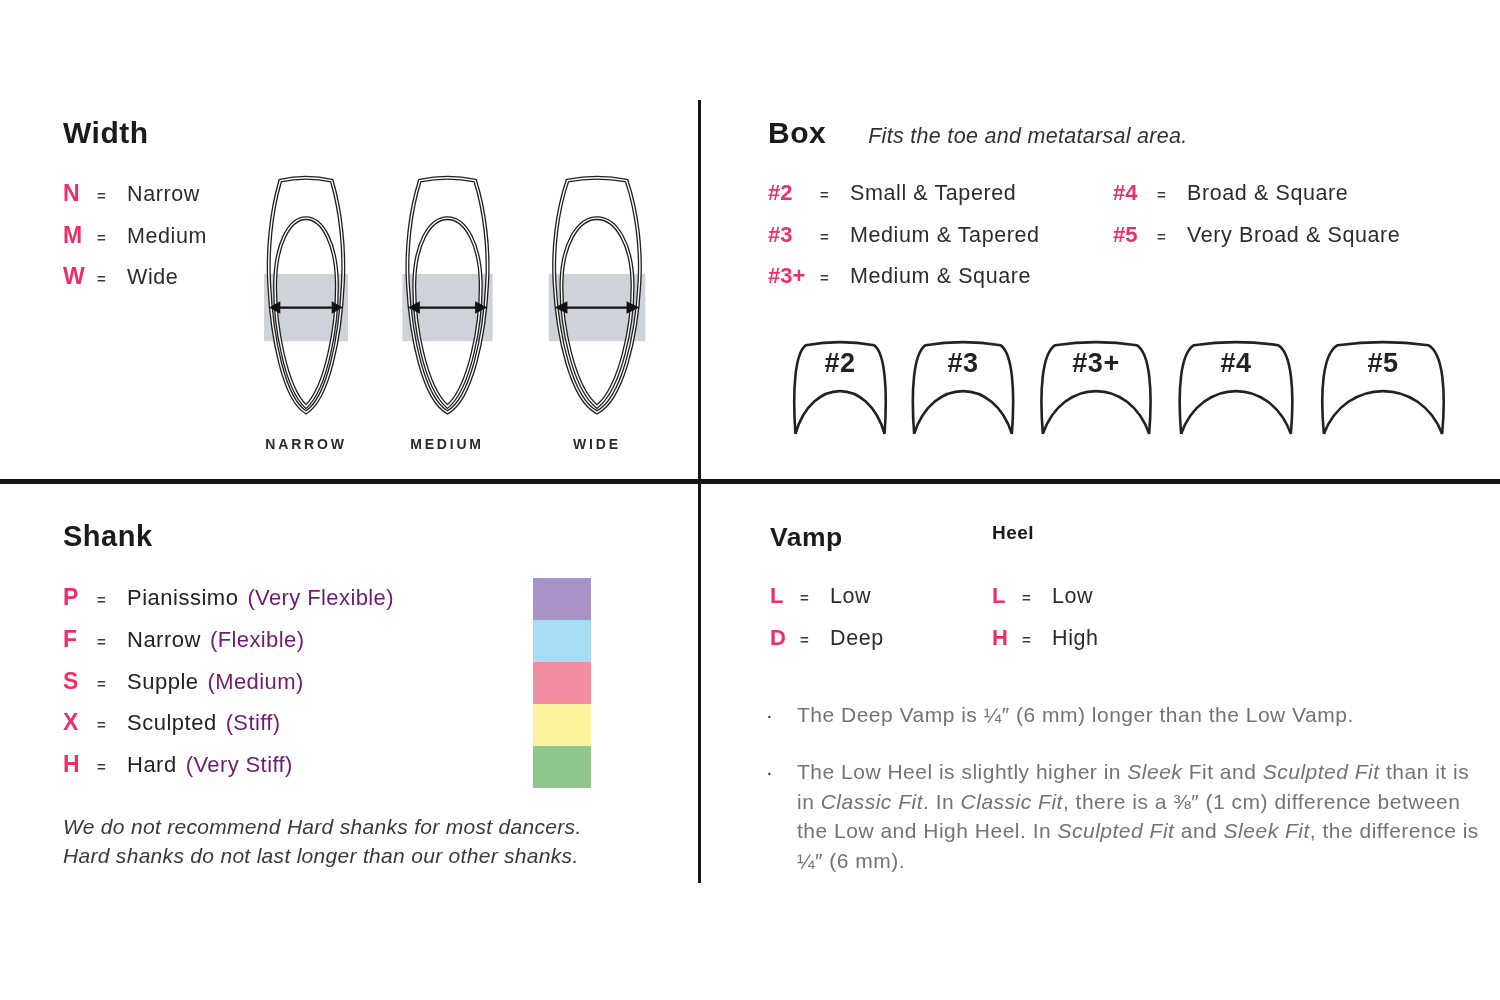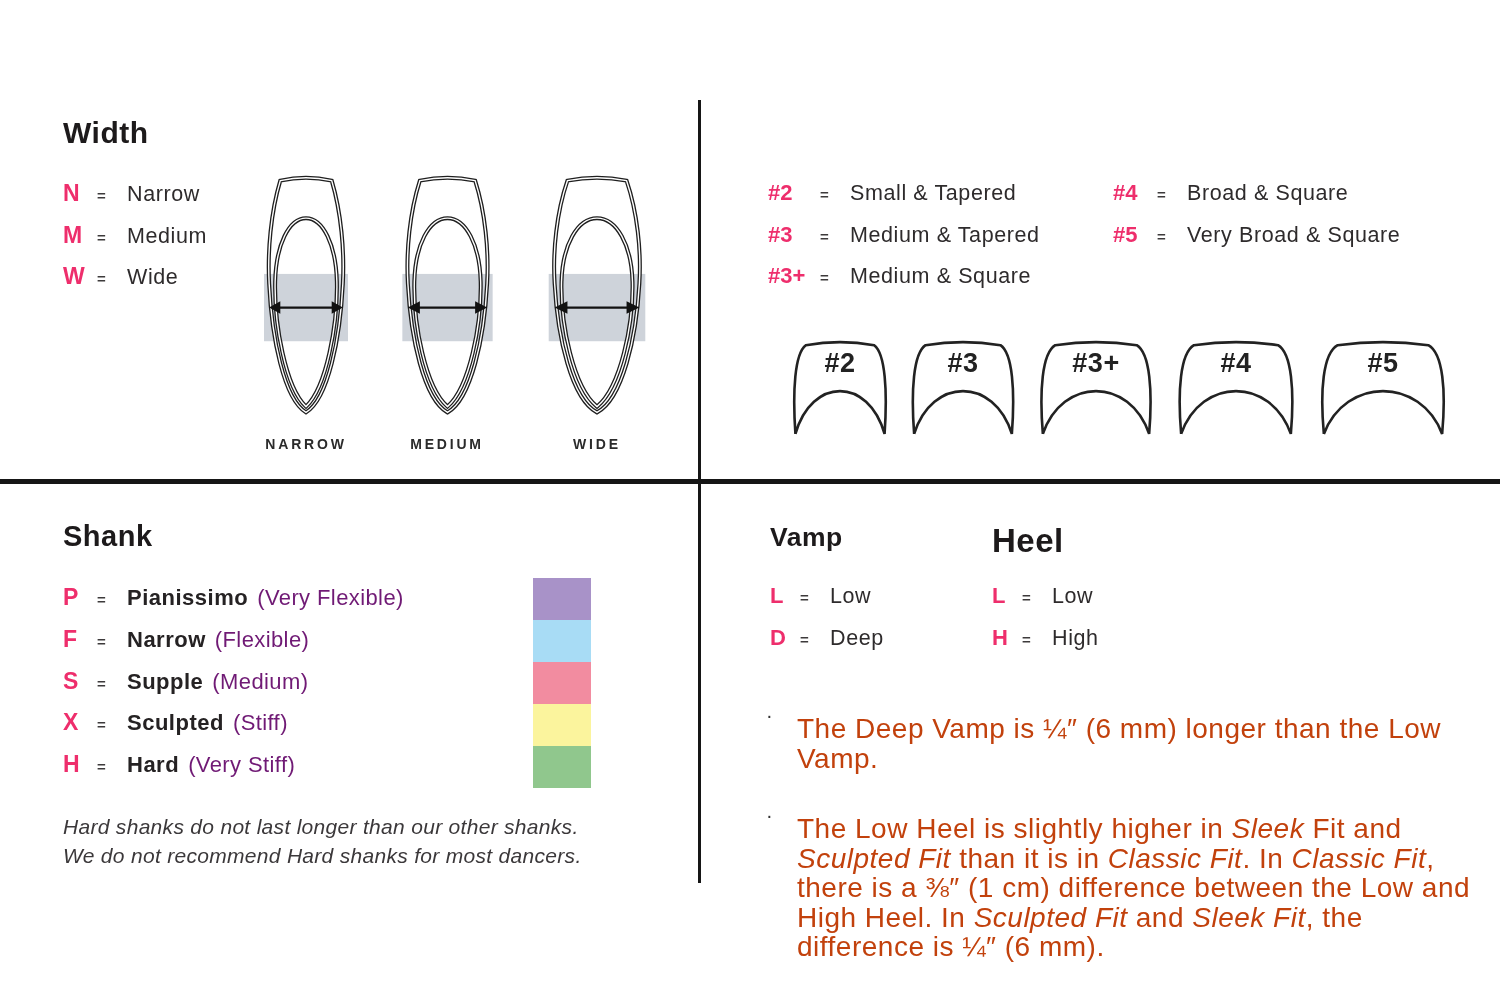--- a/index.html
+++ b/index.html
@@ -42,21 +42,21 @@
     font-weight: bold; font-size: 23px; color: #ee2e6c; flex: 0 0 auto;
   }
   .k-w34 { width: 34px; }
   .k-w52 { width: 52px; font-size: 22px; }
   .k-w44 { width: 44px; font-size: 22px; }
   .k-w30 { width: 30px; font-size: 22px; }
   .legend-eq {
     width: 30px; font-size: 15px; font-weight: bold; color: #3d3a3b; text-align: left; flex: 0 0 auto;
   }
   .legend-label { font-size: 21.5px; color: #2e2b2c; letter-spacing: 0.6px; }
-  .legend-name { font-size: 22px; font-weight: bold; color: #252223; letter-spacing: 0.5px; }
+  .legend-name { font-size: 22px; font-weight: normal; color: #252223; letter-spacing: 0.5px; }
   .legend-desc { font-size: 22px; color: #701a75; margin-left: 9px; letter-spacing: 0.4px; }
 
   
   .shoe-row {
     position: absolute; left: 246px; top: 172px; width: 420px;
     display: flex; justify-content: space-between; align-items: flex-end;
   }
   .shoe-col { display: flex; flex-direction: column; align-items: center; }
   .shoe-label {
     margin-top: 14px; font-size: 14px; font-weight: bold;
@@ -92,21 +92,21 @@
   }
 
   
   .notes { position: absolute; left: 766px; top: 700px; width: 722px; }
   .bullet { display: flex; margin-bottom: 27px; }
   .bullet-dot {
     width: 31px; flex: 0 0 auto; font-size: 20px; color: #333;
     line-height: 30px;
   }
   .bullet-text {
-    font-size: 28px; color: #c2410c; line-height: 29.5px; letter-spacing: 0.5px; margin-top: 14px;
+    font-size: 21px; color: #737373; line-height: 29.5px; letter-spacing: 0.5px;
   }
   .bullet-text i { font-style: italic; }
 </style>
 </head>
 <body>
 
 <div class="canvas">
 
   <svg width="0" height="0" style="position:absolute" aria-hidden="true">
     <defs>
@@ -165,20 +165,24 @@
       <span class="shoe-label">MEDIUM</span>
     </div>
     <div class="shoe-col">
       <svg width="138" height="250" preserveAspectRatio="none" viewBox="0 0 140 260">
           <use href="#shoe"></use>
         </svg>
       <span class="shoe-label">WIDE</span>
     </div>
   </div>
 
+  <div class="section-header" style="left:768px; top:116px; gap:42px;">
+    <span class="section-title">Box</span>
+    <span class="section-subtitle">Fits the toe and metatarsal area.</span>
+  </div>
 
   <div class="legend" style="left:768px; top:180px;">
     <div class="legend-row">
       <span class="legend-key k-w52">#2</span>
       <span class="legend-eq">=</span>
       <span class="legend-label">Small &amp; Tapered</span>
     </div>
     <div class="legend-row">
       <span class="legend-key k-w52">#3</span>
       <span class="legend-eq">=</span>
@@ -276,29 +280,29 @@
 
   <div class="swatch-col">
     <div class="swatch" style="background-color: rgb(168, 146, 200);"></div>
     <div class="swatch" style="background-color: rgb(168, 220, 245);"></div>
     <div class="swatch" style="background-color: rgb(242, 140, 160);"></div>
     <div class="swatch" style="background-color: rgb(251, 244, 157);"></div>
     <div class="swatch" style="background-color: rgb(144, 199, 141);"></div>
   </div>
 
   <div class="shank-note">
+    <div>We do not recommend Hard shanks for most dancers.</div>
     <div>Hard shanks do not last longer than our other shanks.</div>
-    <div>We do not recommend Hard shanks for most dancers.</div>
   </div>
 
   <div class="section-header" style="left:770px; top:522px;">
     <span class="section-title" style="font-size:26.5px;">Vamp</span>
   </div>
   <div class="section-header" style="left:992px; top:522px;">
-    <span class="section-title" style="font-size:33px;text-align:right;">Heel</span>
+    <span class="section-title" style="font-size:19px;text-align:right;">Heel</span>
   </div>
 
   <div class="legend" style="left:770px; top:583px;">
     <div class="legend-row" style="height:42px;">
       <span class="legend-key k-w30">L</span>
       <span class="legend-eq">=</span>
       <span class="legend-label">Low</span>
     </div>
     <div class="legend-row" style="height:42px;">
       <span class="legend-key k-w30">D</span>

